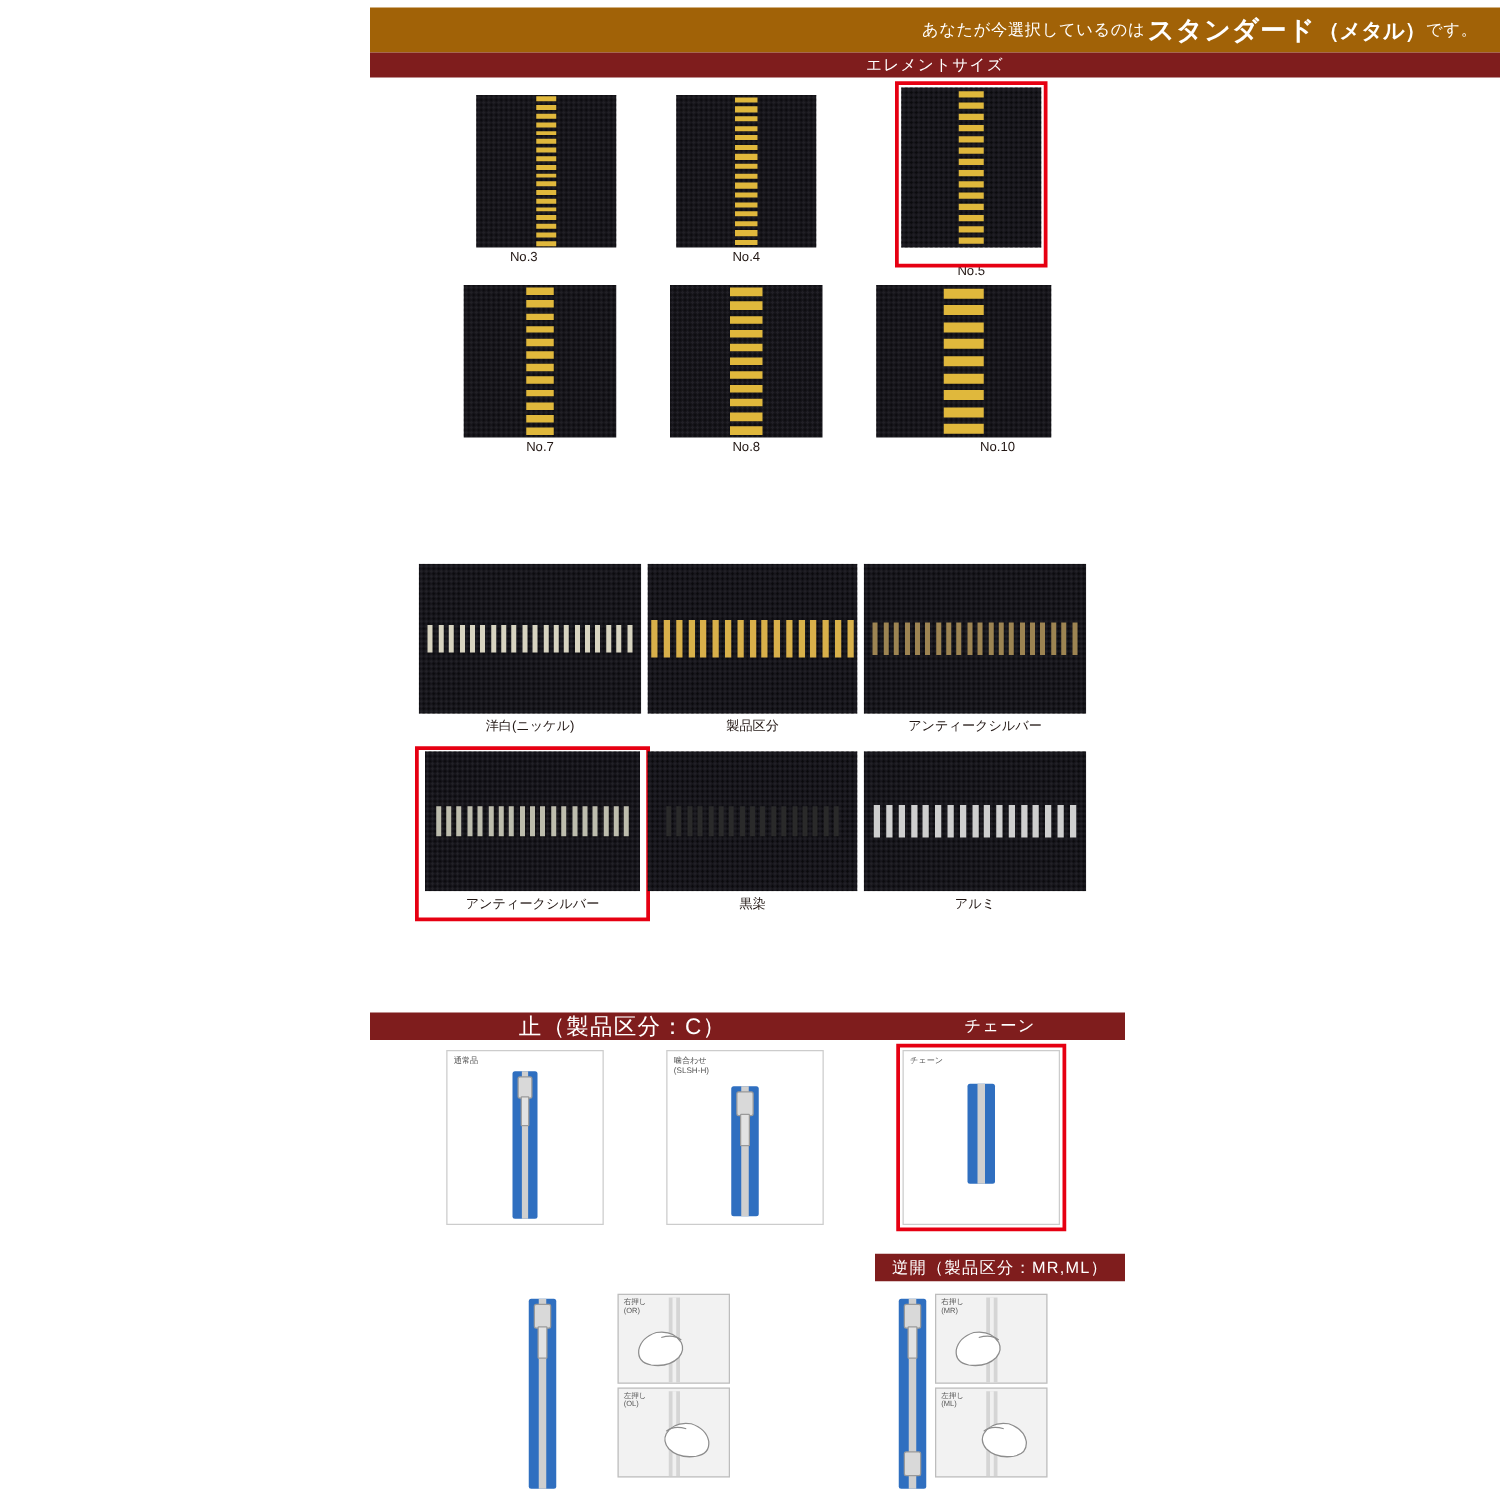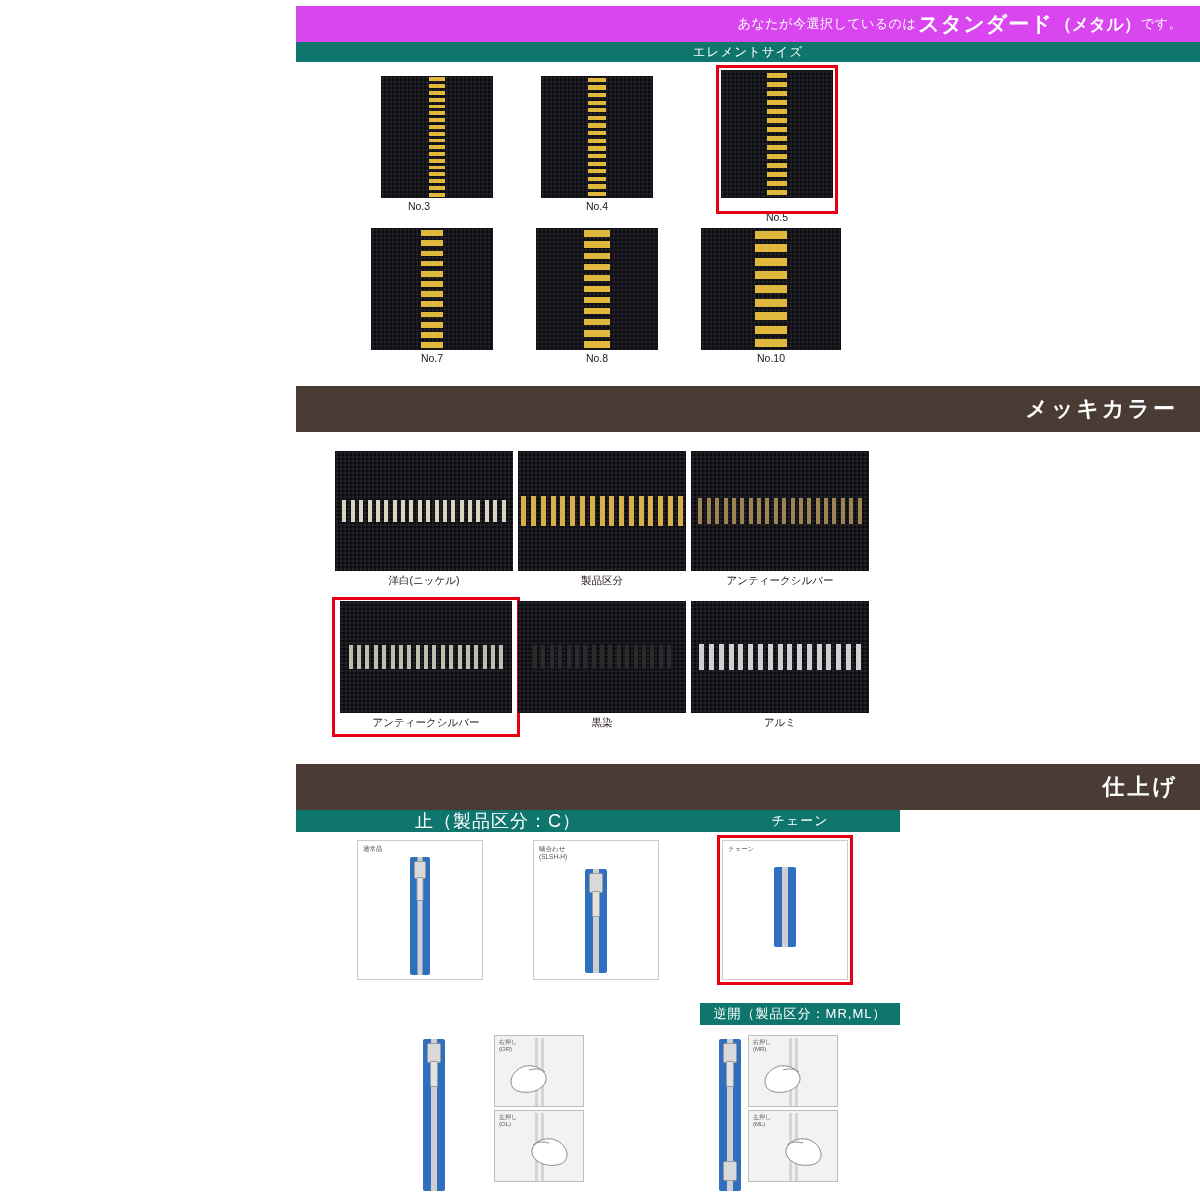--- a/index.html
+++ b/index.html
@@ -8,35 +8,35 @@
     background:#ffffff;
     font-family:"Liberation Sans","DejaVu Sans",sans-serif;
     color:#231815;
     overflow:hidden;
   }
   .page{position:relative;width:1200px;height:1200px;}
 
   
   .bar{
     position:absolute;
-    background:#d946ef;
+    background:#a16207;
     color:#ffffff;
     box-sizing:border-box;
   }
   .bar-top{
     left:296px;top:6px;width:904px;height:36px;
     display:flex;align-items:center;justify-content:flex-end;
     padding-right:18px;
   }
   .bar-top .small{font-size:13px;letter-spacing:.5px;}
   .bar-top .big{font-size:21px;font-weight:bold;letter-spacing:1px;margin:0 2px;}
   .bar-top .mid{font-size:17px;font-weight:bold;}
 
   .subbar{
-    position:absolute;background:#0f766e;color:#fff;
+    position:absolute;background:#7f1d1d;color:#fff;
     display:flex;align-items:center;justify-content:center;
     font-size:12.5px;letter-spacing:1px;box-sizing:border-box;
   }
 
   .bar-section{
     position:absolute;background:#4b3b35;color:#fff;
     display:flex;align-items:center;justify-content:flex-end;
     padding-right:22px;box-sizing:border-box;
     font-size:22px;font-weight:bold;letter-spacing:3px;
   }
@@ -259,25 +259,22 @@
           <i style="width:32px;height:9px;background:#e0b83c;margin:2.8px 0;"></i>
           <i style="width:32px;height:9px;background:#e0b83c;margin:2.8px 0;"></i>
           <i style="width:32px;height:9px;background:#e0b83c;margin:2.8px 0;"></i>
           <i style="width:32px;height:9px;background:#e0b83c;margin:2.8px 0;"></i>
           <i style="width:32px;height:9px;background:#e0b83c;margin:2.8px 0;"></i>
           <i style="width:32px;height:9px;background:#e0b83c;margin:2.8px 0;"></i>
           <i style="width:32px;height:9px;background:#e0b83c;margin:2.8px 0;"></i>
       </div>
     </div>
   </div>
-  <div class="cap" style="left:701px;top:352px;width:140px;">No.10</div>
-
-  <div class="bar-section" style="left:296px;top:386px;width:904px;height:46px;">
-    <span>メッキカラー</span>
-  </div>
+  <div class="cap" style="left:728px;top:352px;width:140px;">No.10</div>
+
 
   <div class="strip" style="left:335px;top:451px;width:178px;height:120px;">
     <div class="img">
       <div class="hteeth" style="height:22px;">
         <i style="width:4px;height:22px;background:#d8d4c0;margin:0 2.2px;"></i>
           <i style="width:4px;height:22px;background:#d8d4c0;margin:0 2.2px;"></i>
           <i style="width:4px;height:22px;background:#d8d4c0;margin:0 2.2px;"></i>
           <i style="width:4px;height:22px;background:#d8d4c0;margin:0 2.2px;"></i>
           <i style="width:4px;height:22px;background:#d8d4c0;margin:0 2.2px;"></i>
           <i style="width:4px;height:22px;background:#d8d4c0;margin:0 2.2px;"></i>
@@ -424,23 +421,20 @@
           <i style="width:5px;height:26px;background:#cfcfcf;margin:0 2.4px;"></i>
           <i style="width:5px;height:26px;background:#cfcfcf;margin:0 2.4px;"></i>
           <i style="width:5px;height:26px;background:#cfcfcf;margin:0 2.4px;"></i>
           <i style="width:5px;height:26px;background:#cfcfcf;margin:0 2.4px;"></i>
           <i style="width:5px;height:26px;background:#cfcfcf;margin:0 2.4px;"></i>
       </div>
     </div>
   </div>
   <div class="cap" style="left:691px;top:716px;width:178px;">アルミ</div>
 
-  <div class="bar-section" style="left:296px;top:764px;width:904px;height:46px;">
-    <span>仕上げ</span>
-  </div>
 
   <div class="subbar" style="left:296px;top:810px;width:404px;height:22px;font-size:18px;">
     <span>止（製品区分：C）</span>
   </div>
   <div class="subbar" style="left:700px;top:810px;width:200px;height:22px;font-size:13px;">
     <span>チェーン</span>
   </div>
 
   <div class="card" style="left:357px;top:840px;width:126px;height:140px;">
     <div class="tag">通常品</div>

